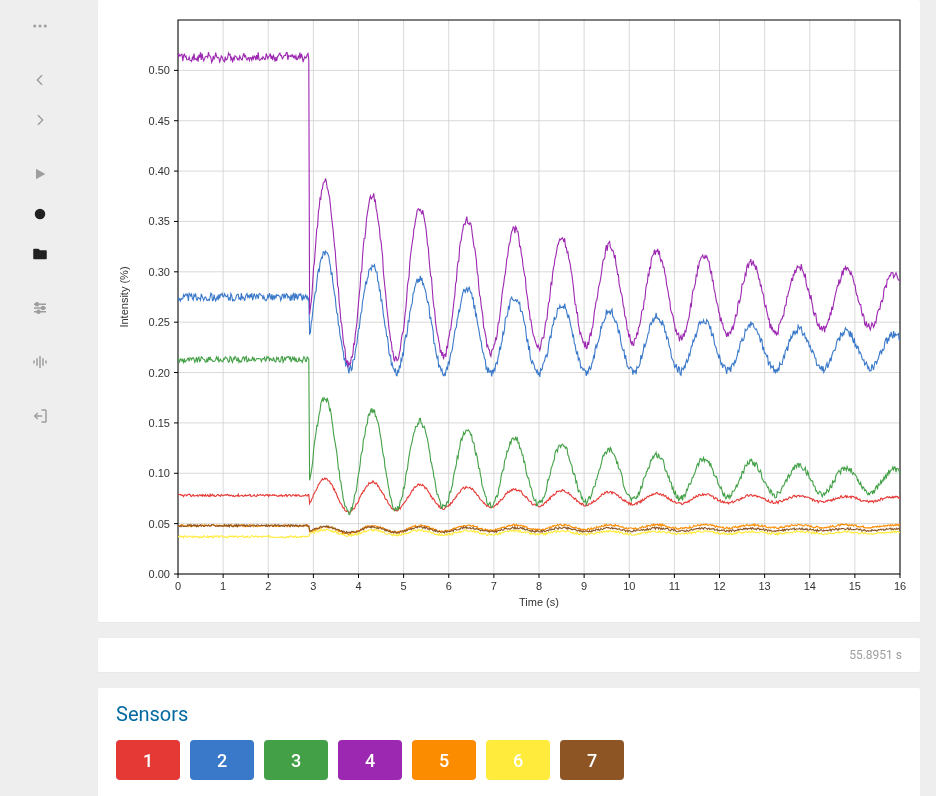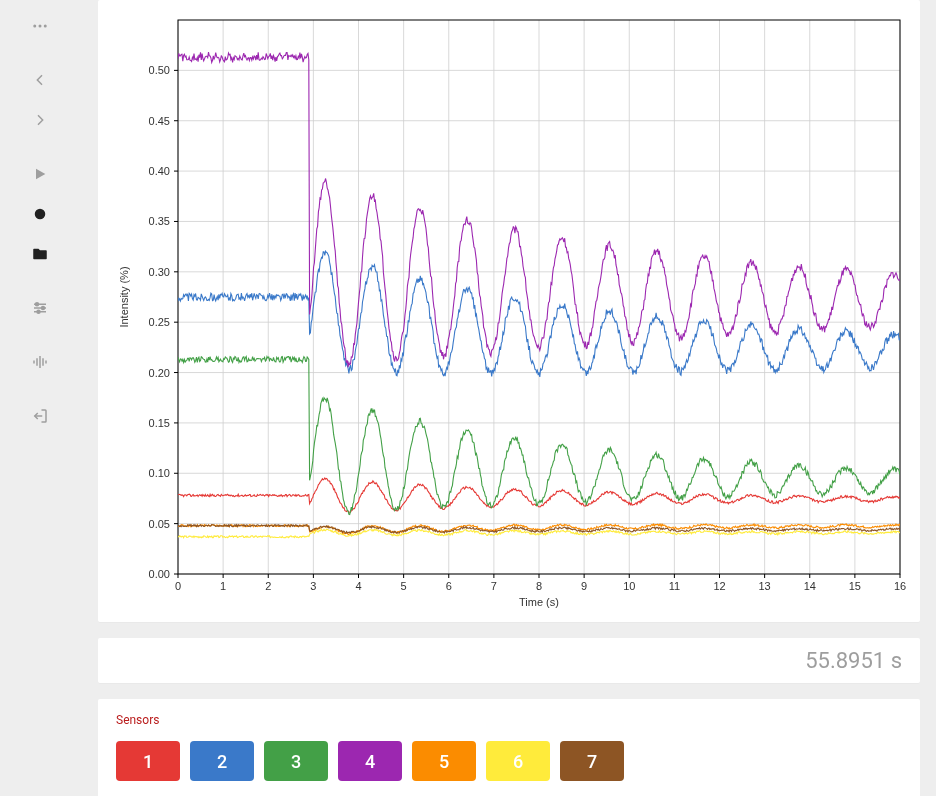--- a/index.html
+++ b/index.html
@@ -49,28 +49,28 @@
     box-shadow: 0 1px 0 rgba(0,0,0,0.02);
     margin-bottom: 16px;
   }
   .chart-card {
     padding: 14px 12px 8px 12px;
   }
   .time-card {
     padding: 10px 18px;
     text-align: right;
     color: #9e9e9e;
-    font-size: 22px;
+    font-size: 12px;
   }
   .sensors-card {
     padding: 14px 18px 22px 18px;
   }
   .sensors-title {
-    color: #b91c1c;
-    font-size: 12px;
+    color: #0369a1;
+    font-size: 20px;
     margin-bottom: 14px;
   }
   .sensor-row {
     display: flex;
     gap: 10px;
   }
   .sensor-btn {
     width: 64px;
     height: 40px;
     border-radius: 4px;

